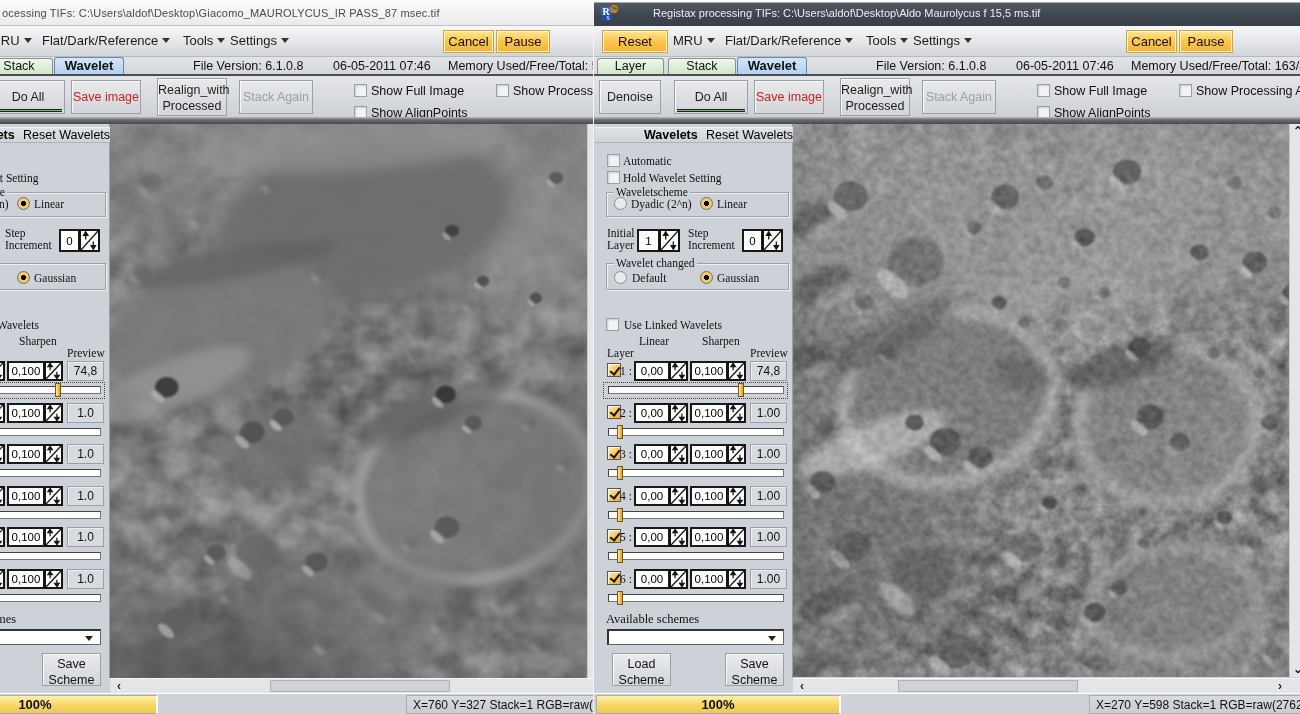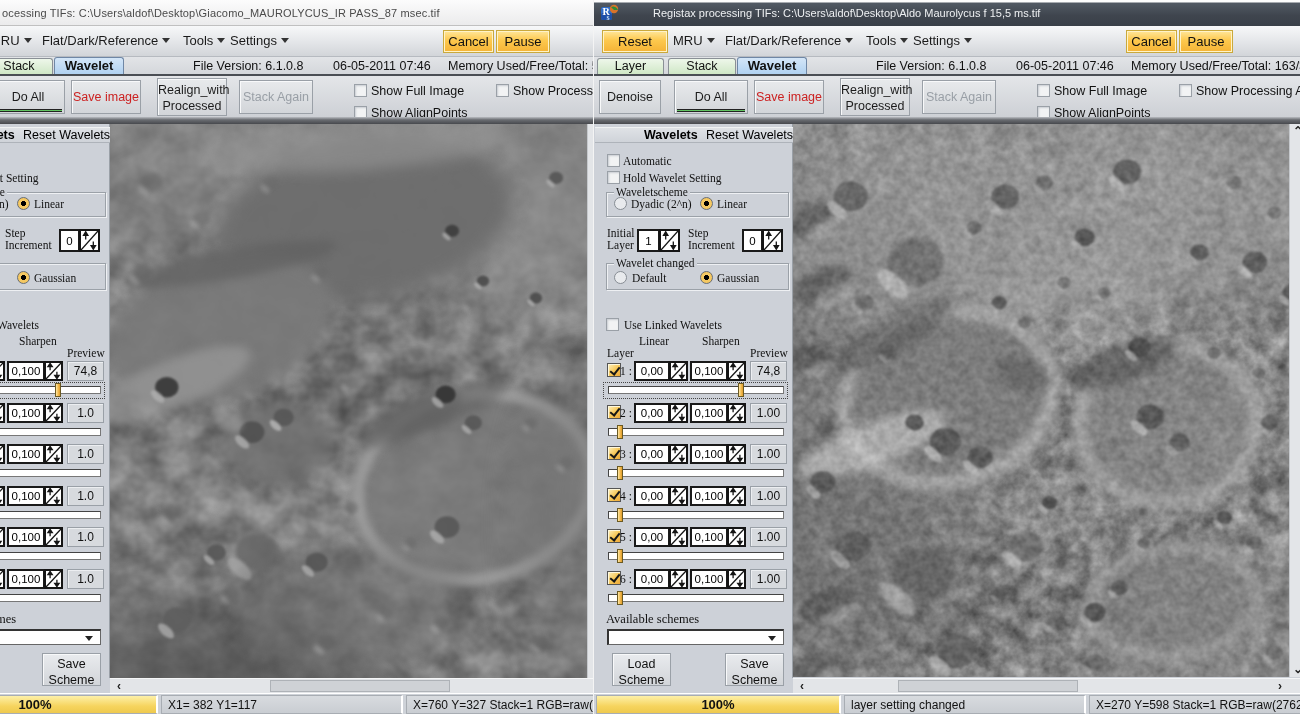--- a/index.html
+++ b/index.html
@@ -385,21 +385,20 @@
       </div>
       <div class="vscroll" style="left:676px;top:124px;height:554px">
         <div class="sarrow" style="left:3px;top:0px">⌃</div>
       </div>
       <div class="hscroll" style="left:199px;top:678px;width:503px">
         <div class="sarrow" style="left:7px;top:0px">‹</div>
         <div class="sthumb" style="left:160px;top:1px;width:180px;height:12px"></div>
       </div>
       <div class="statusbar" style="left:0;top:693px;width:720px">
         <div class="ssec yellowbar" style="left:2px;width:245px"><div class="s100" style="margin-top:1px">100%</div></div>
-        <div class="ssec" style="left:250px;width:242px;padding:2px 0 0 6px">X1= 382 Y1=117</div>
         <div class="ssec" style="left:495px;width:225px;padding:2px 0 0 6px">X=760 Y=327 Stack=1 RGB=raw(245 245 245)</div>
       </div>
     </div>
 </div>
 <div class="clip" id="clipR" style="left:593px;width:707px;background:#f4f4f4">
   <div class="win" style="left:1px;width:719px">
       <div class="tb-act">
         <svg width="18" height="18" viewBox="0 0 18 18" style="position:absolute;left:7px;top:4px">
 <rect x="0" y="3" width="11" height="13" rx="2" fill="#2e6cc8"></rect>
 <rect x="0" y="9" width="11" height="7" rx="2" fill="#1d4fa8"></rect>
@@ -830,16 +829,15 @@
         <div class="sarrow" style="left:3px;top:0px">⌃</div>
         <div class="sarrow" style="left:3px;bottom:1px">⌄</div>
       </div>
       <div class="hscroll" style="left:199px;top:678px;width:509px">
         <div class="sarrow" style="left:7px;top:0px">‹</div>
         <div class="sarrow" style="left:485px;top:0px">›</div>
         <div class="sthumb" style="left:105px;top:1px;width:180px;height:12px"></div>
       </div>
       <div class="statusbar" style="left:0;top:693px;width:720px">
         <div class="ssec yellowbar" style="left:2px;width:245px"><div class="s100" style="margin-top:1px">100%</div></div>
-        <div class="ssec" style="left:250px;width:242px;padding:2px 0 0 6px">layer setting changed</div>
         <div class="ssec" style="left:495px;width:225px;padding:2px 0 0 6px">X=270 Y=598 Stack=1 RGB=raw(27628 27628 27628)</div>
       </div>
     </div>
 </div>
 </body></html>

